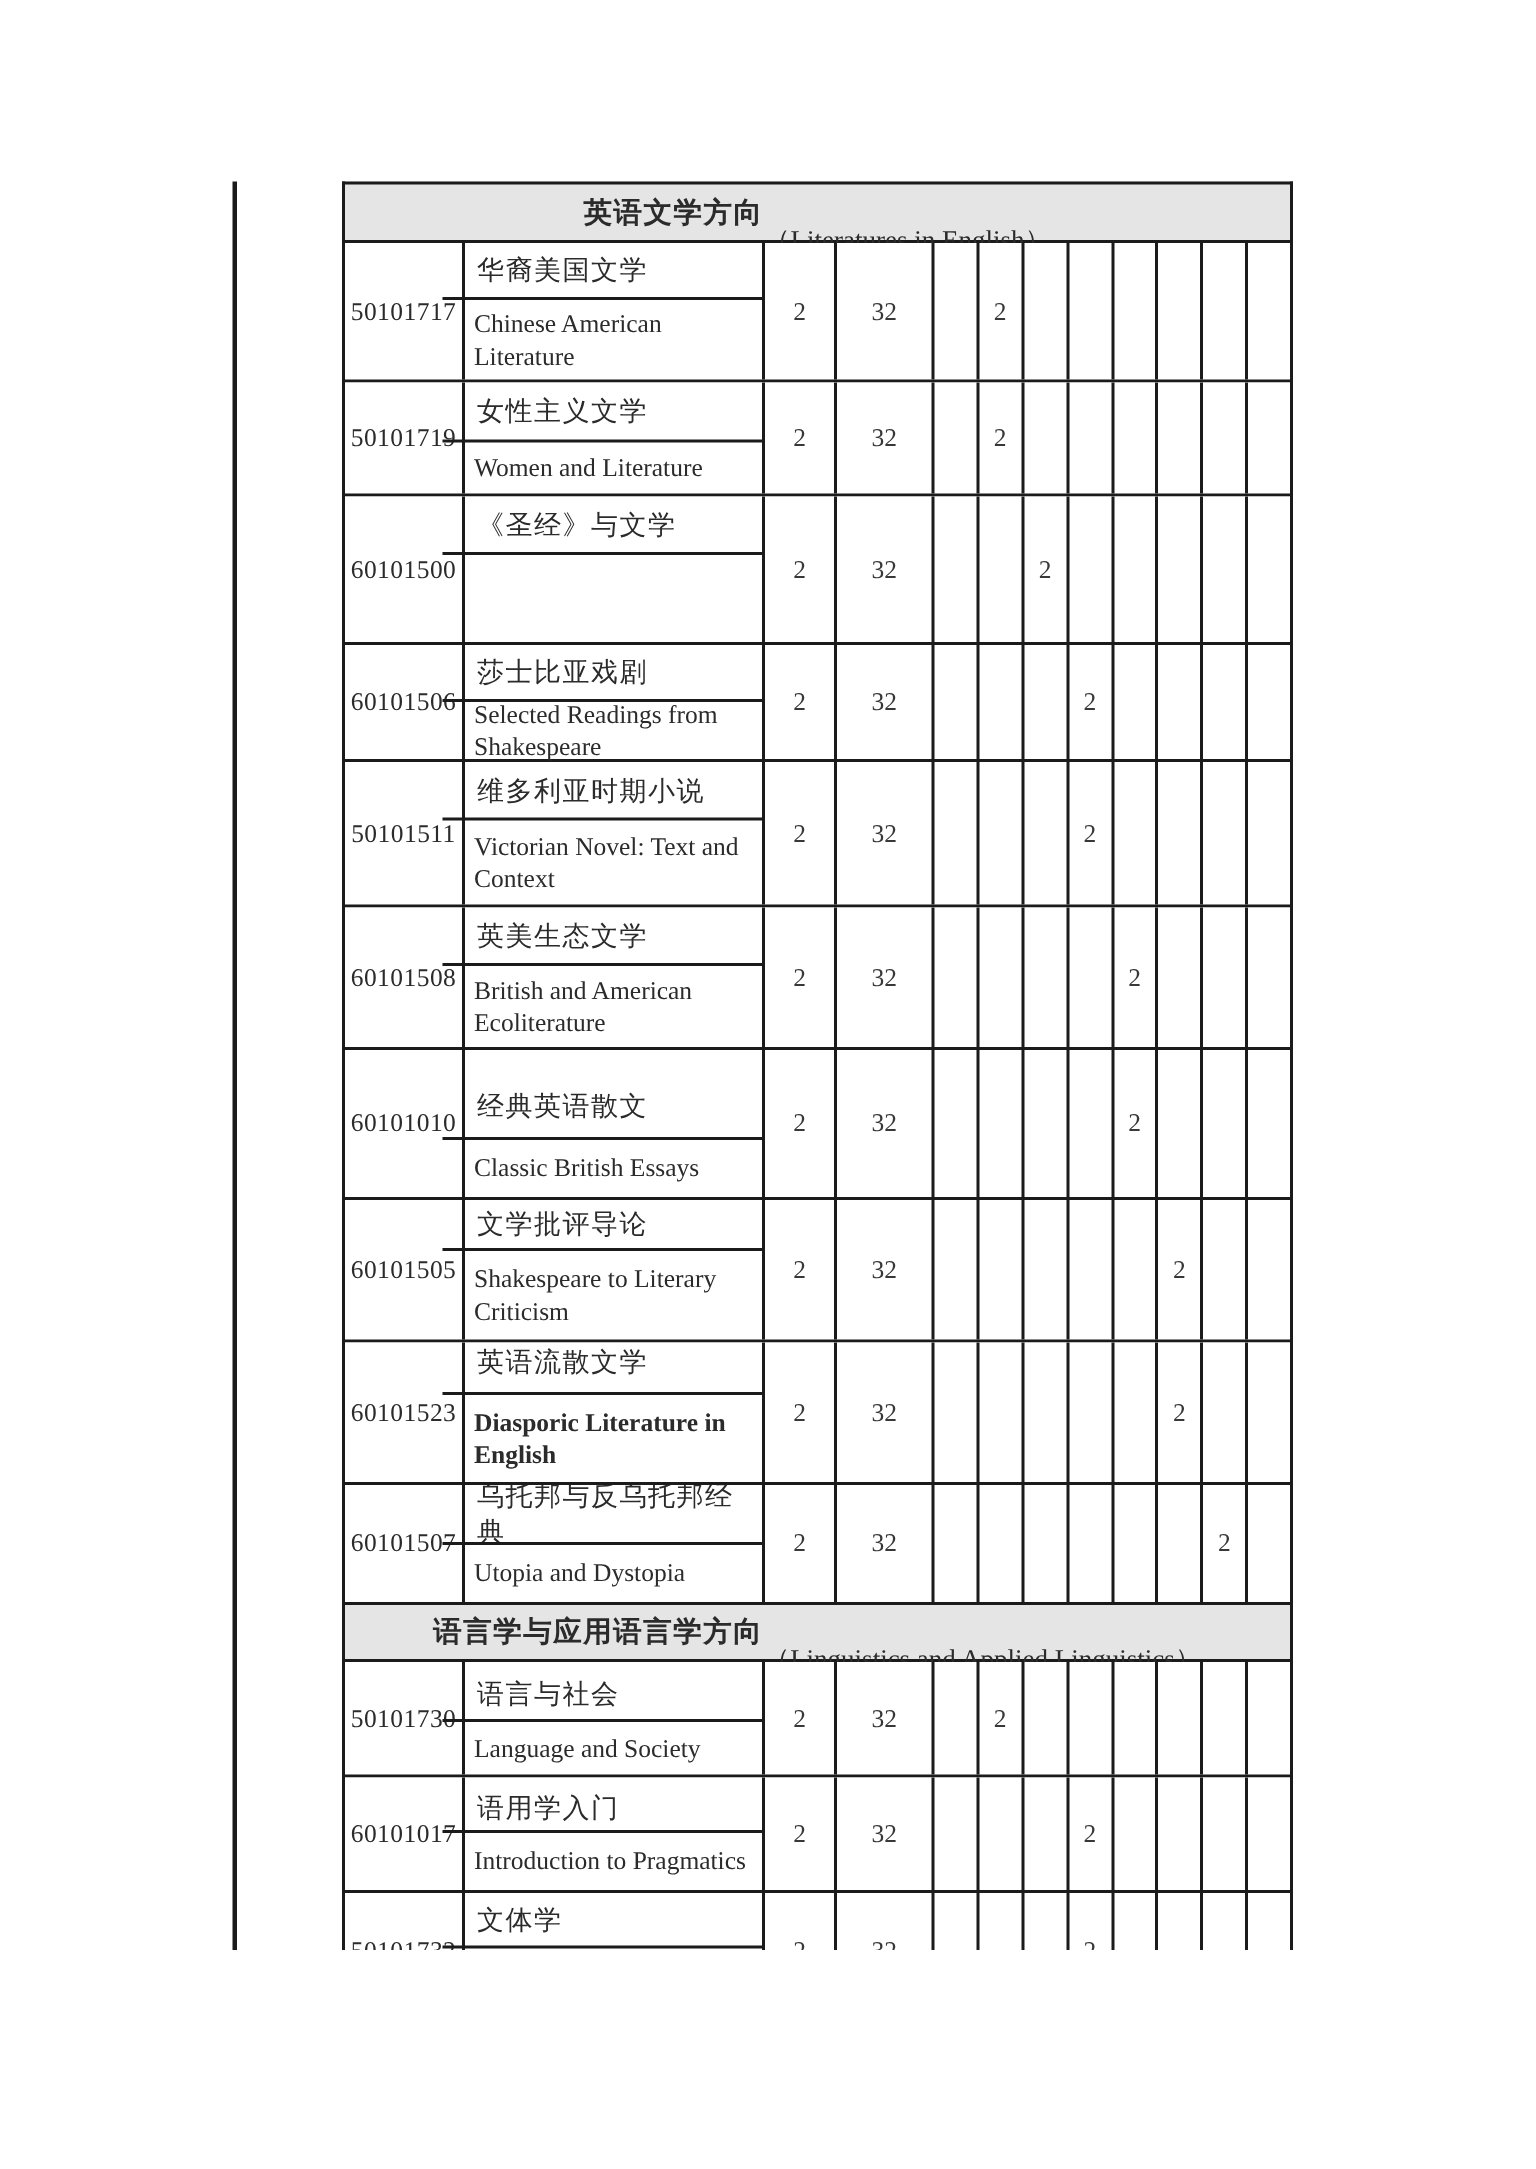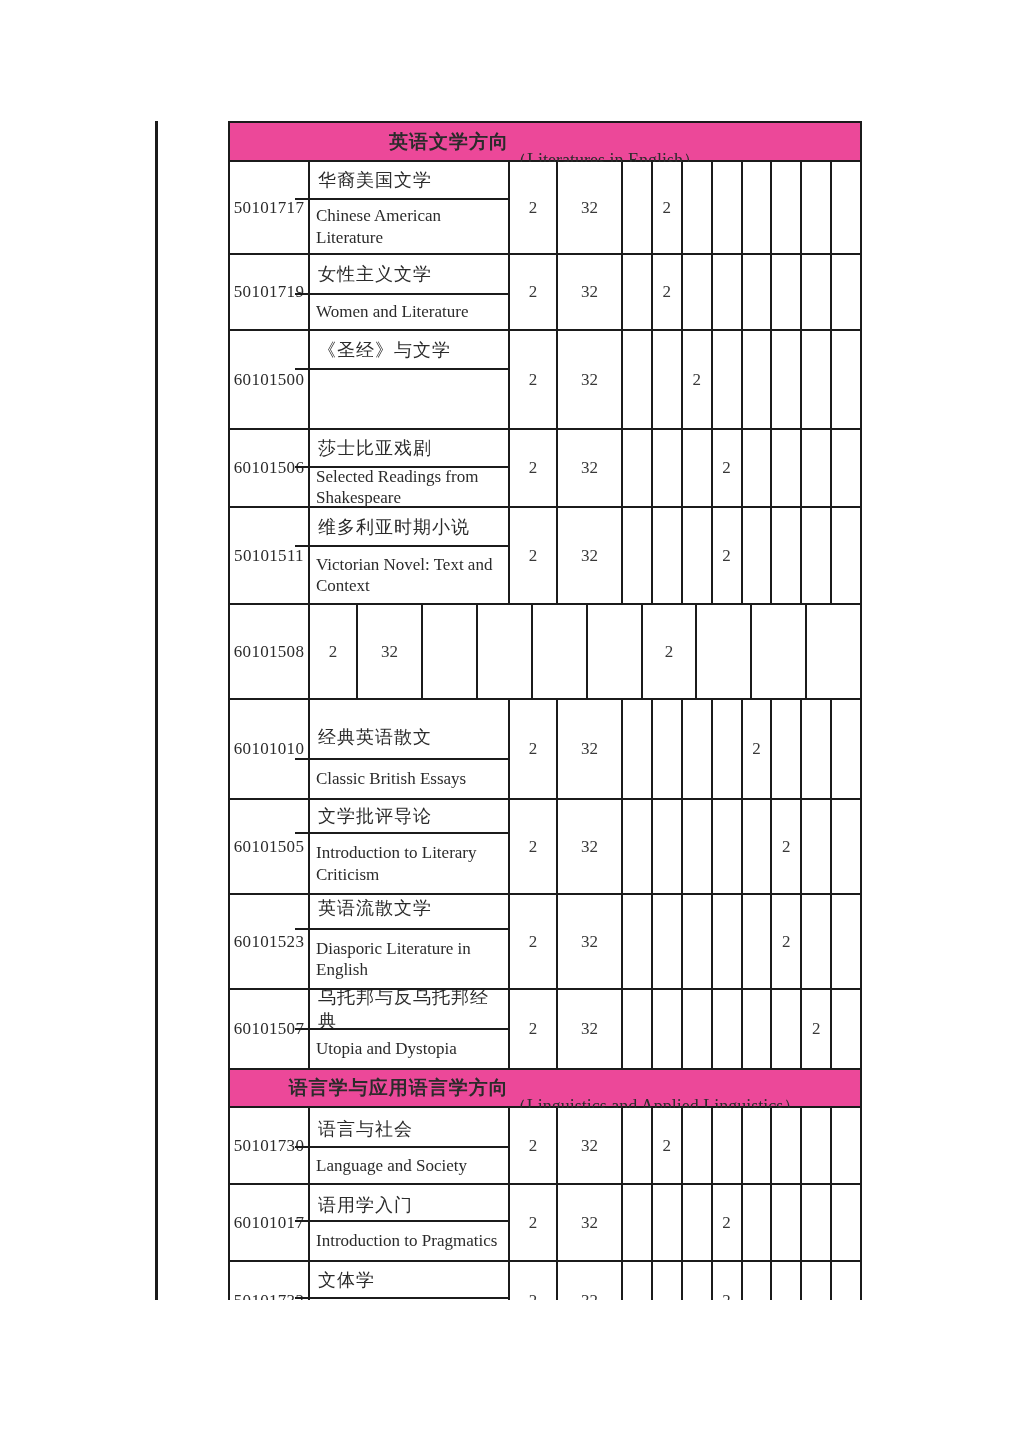--- a/index.html
+++ b/index.html
@@ -9,21 +9,21 @@
     overflow:hidden;
   }
   .margin-line {
     position:absolute; left:155px; top:121px; width:3px; height:1179px;
     background:#1b1b1b;
   }
   .table-clip {
     position:absolute; left:228px; top:121px; width:634px; height:1179px;
     overflow:hidden; box-sizing:border-box;
     border-top:2px solid #1b1b1b; border-left:2px solid #1b1b1b; border-right:2px solid #1b1b1b;
-    background:#ec4899;
+    background:#e5e5e5;
   }
   .sec-header {
     display:flex; align-items:center; justify-content:center;
     border-bottom:2px solid #1b1b1b; box-sizing:border-box; white-space:nowrap;
   }
   .hd-cn { font-weight:bold; font-size:19px; letter-spacing:1px; }
   .hd-en { font-size:18px;margin-top:36px; }
   .crow {
     display:flex; box-sizing:border-box; border-bottom:2px solid #1b1b1b;
     background:#ffffff; position:relative;
@@ -152,20 +152,25 @@
           <div class="cell num sem"></div>
           <div class="cell num sem"></div>
           <div class="cell num sem">2</div>
           <div class="cell num sem"></div>
           <div class="cell num sem"></div>
           <div class="cell num sem"></div>
           <div class="cell num sem"></div>
         </div>
         <div class="crow" style="height: 95px;">
     <div class="cell code">60101508</div>
+    <div class="cell name">
+      <div class="cn" style="height: 37px;">英美生态文学</div>
+      <div class="divline" style="top: 37px;"></div>
+      <div class="en" style="top: 39px;">British and American Ecoliterature</div>
+    </div>
     <div class="cell num credits">2</div>
     <div class="cell num hours">32</div>
   <div class="cell num sem"></div>
           <div class="cell num sem"></div>
           <div class="cell num sem"></div>
           <div class="cell num sem"></div>
           <div class="cell num sem">2</div>
           <div class="cell num sem"></div>
           <div class="cell num sem"></div>
           <div class="cell num sem"></div>
@@ -186,39 +191,39 @@
           <div class="cell num sem">2</div>
           <div class="cell num sem"></div>
           <div class="cell num sem"></div>
           <div class="cell num sem"></div>
         </div>
         <div class="crow" style="height: 95px;">
     <div class="cell code">60101505</div>
     <div class="cell name">
       <div class="cn" style="height: 32px;">文学批评导论</div>
       <div class="divline" style="top: 32px;"></div>
-      <div class="en" style="top: 34px;">Introduction to Literary Criticism</div>
+      <div class="en" style="top: 34px;">Shakespeare to Literary Criticism</div>
     </div>
     <div class="cell num credits">2</div>
     <div class="cell num hours">32</div>
   <div class="cell num sem"></div>
           <div class="cell num sem"></div>
           <div class="cell num sem"></div>
           <div class="cell num sem"></div>
           <div class="cell num sem"></div>
           <div class="cell num sem">2</div>
           <div class="cell num sem"></div>
           <div class="cell num sem"></div>
         </div>
         <div class="crow" style="height: 95px;">
     <div class="cell code">60101523</div>
     <div class="cell name">
       <div class="cn" style="height: 25px;">英语流散文学</div>
       <div class="divline" style="top: 33px;"></div>
-      <div class="en" style="top: 35px;">Diasporic Literature in English</div>
+      <div class="en" style="top: 35px; font-weight: bold;">Diasporic Literature in English</div>
     </div>
     <div class="cell num credits">2</div>
     <div class="cell num hours">32</div>
   <div class="cell num sem"></div>
           <div class="cell num sem"></div>
           <div class="cell num sem"></div>
           <div class="cell num sem"></div>
           <div class="cell num sem"></div>
           <div class="cell num sem">2</div>
           <div class="cell num sem"></div>

